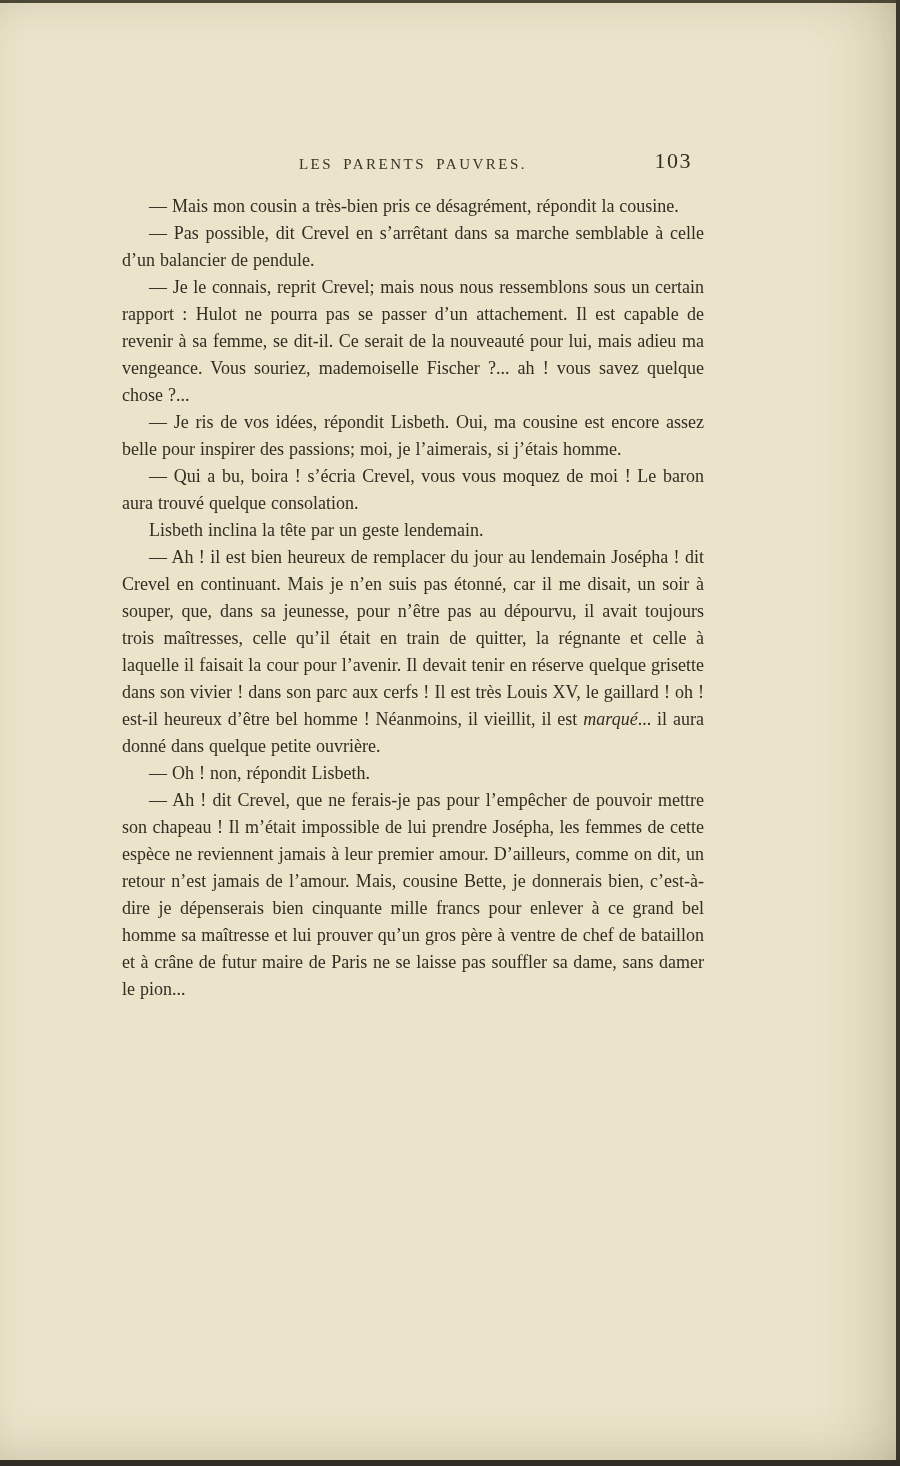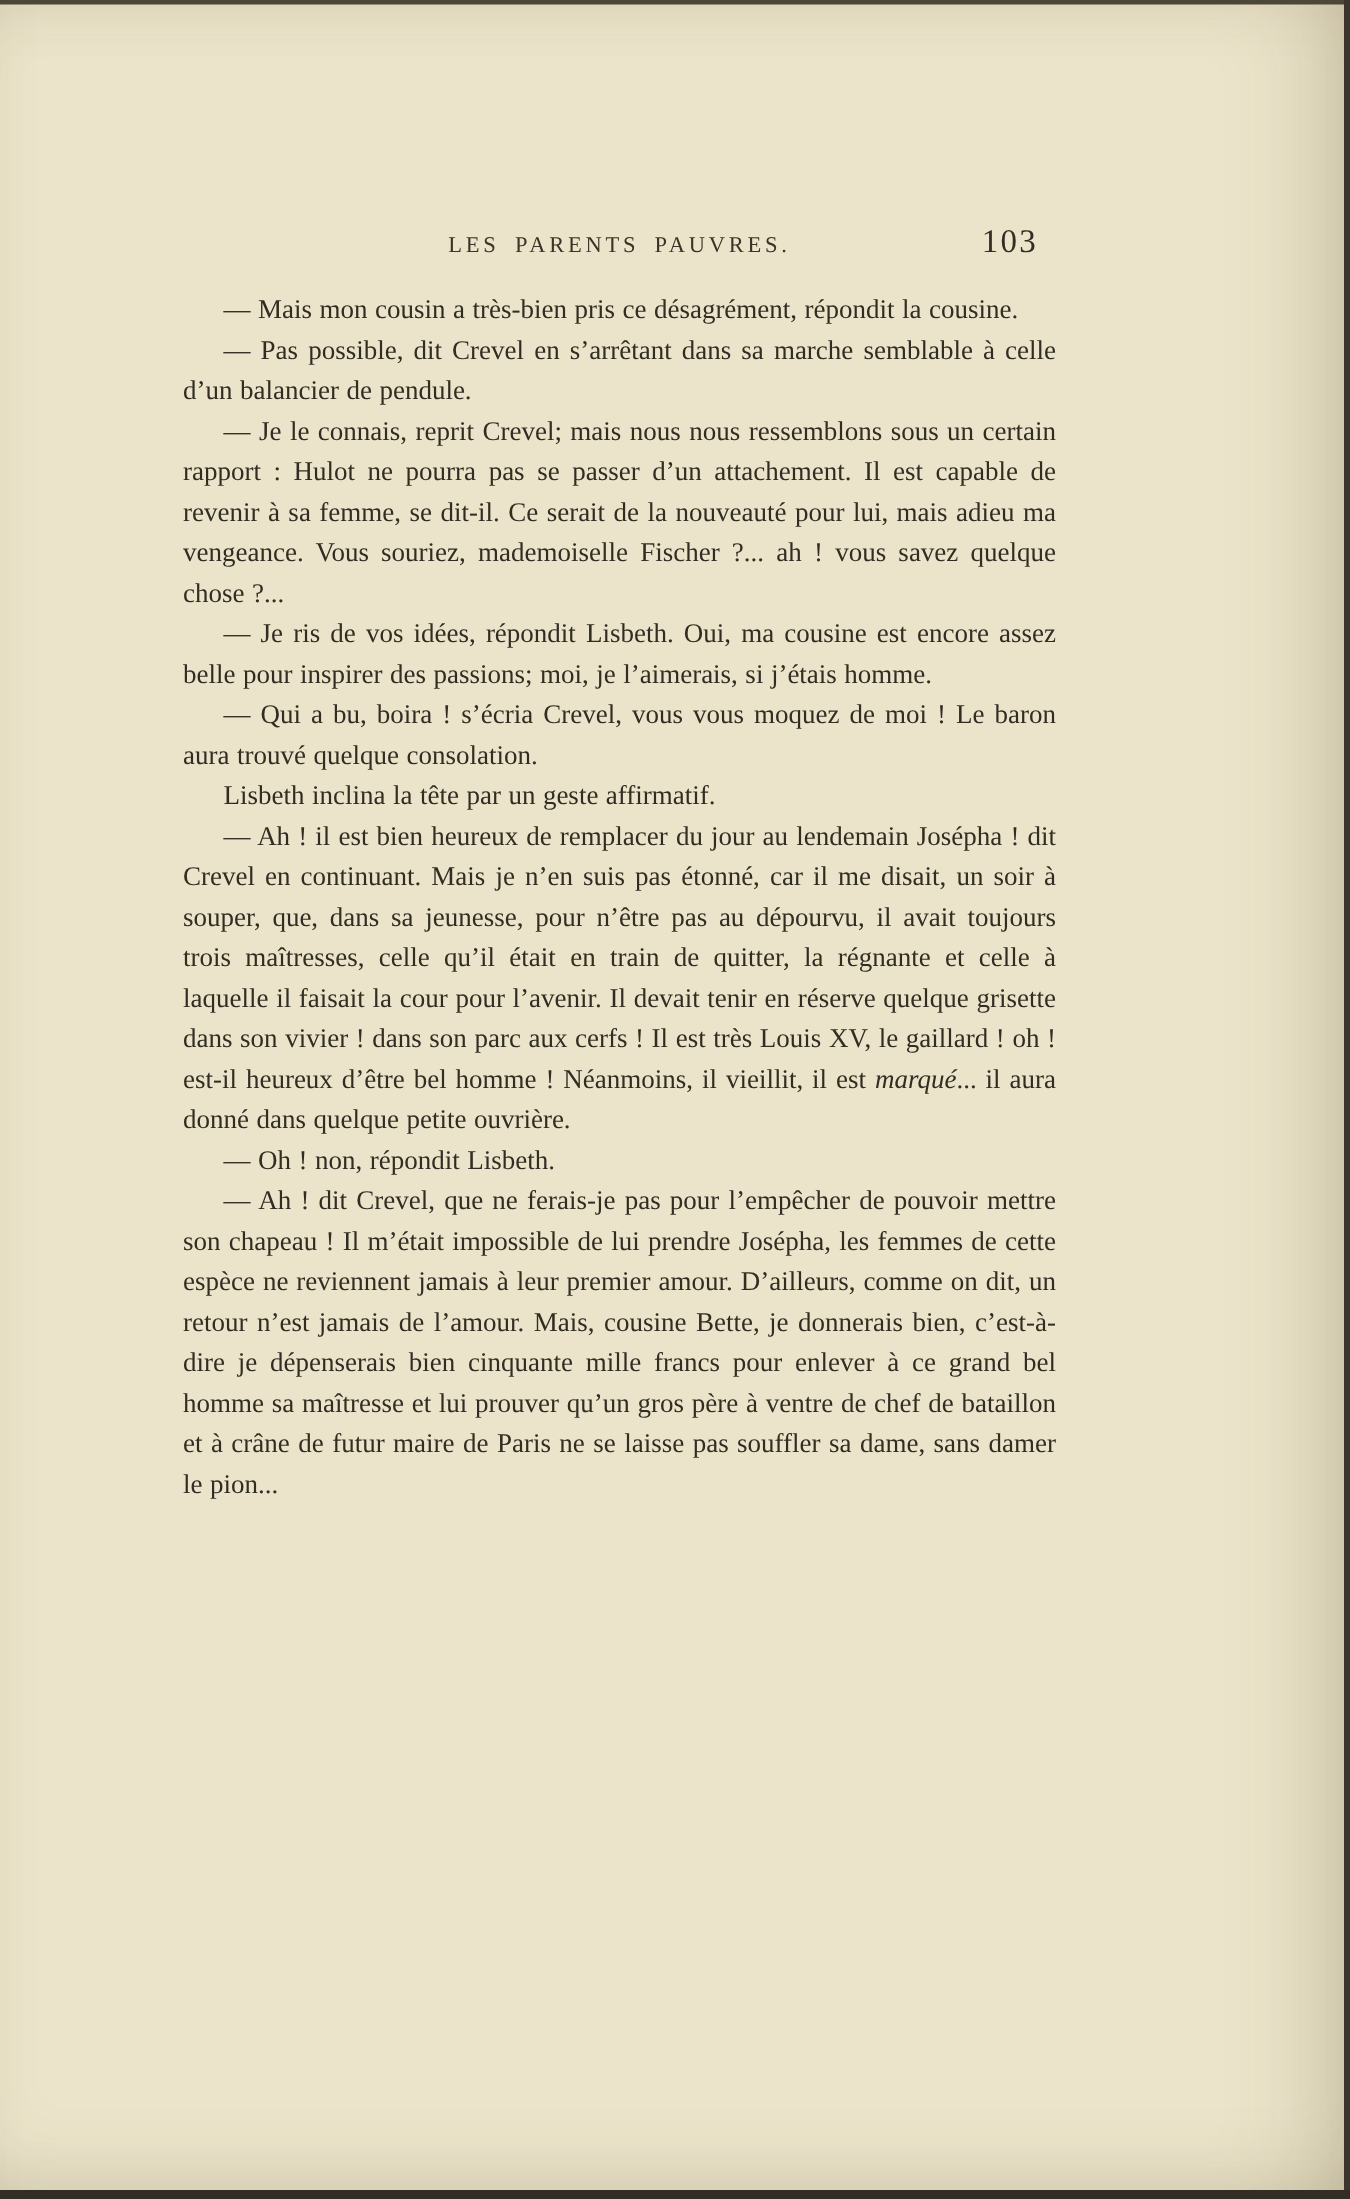--- a/index.html
+++ b/index.html
@@ -98,21 +98,21 @@
     <div class="running-header">
       <span class="header-title">LES PARENTS PAUVRES.</span>
       <span class="page-number">103</span>
     </div>
     <div class="body-text">
         <p><span>— Mais mon cousin a très-bien pris ce désagrément, répondit la cousine.</span></p>
         <p><span>— Pas possible, dit Crevel en s’arrêtant dans sa marche semblable à celle d’un balancier de pendule.</span></p>
         <p><span>— Je le connais, reprit Crevel; mais nous nous ressemblons sous un certain rapport&nbsp;: Hulot ne pourra pas se passer d’un attachement. Il est capable de revenir à sa femme, se dit-il. Ce serait de la nouveauté pour lui, mais adieu ma vengeance. Vous souriez, mademoiselle Fischer&nbsp;?... ah&nbsp;! vous savez quelque chose&nbsp;?...</span></p>
         <p><span>— Je ris de vos idées, répondit Lisbeth. Oui, ma cousine est encore assez belle pour inspirer des passions; moi, je l’aimerais, si j’étais homme.</span></p>
         <p><span>— Qui a bu, boira&nbsp;! s’écria Crevel, vous vous moquez de moi&nbsp;! Le baron aura trouvé quelque consolation.</span></p>
-        <p><span>Lisbeth inclina la tête par un geste affirmatif.</span></p>
+        <p><span>Lisbeth inclina la tête par un geste lendemain.</span></p>
         <p><span>— Ah&nbsp;! il est bien heureux de remplacer du jour au lendemain Josépha&nbsp;! dit Crevel en continuant. Mais je n’en suis pas étonné, car il me disait, un soir à souper, que, dans sa jeunesse, pour n’être pas au dépourvu, il avait toujours trois maîtresses, celle qu’il était en train de quitter, la régnante et celle à laquelle il faisait la cour pour l’avenir. Il devait tenir en réserve quelque grisette dans son vivier&nbsp;! dans son parc aux cerfs&nbsp;! Il est très Louis XV, le gaillard&nbsp;! oh&nbsp;! est-il heureux d’être bel homme&nbsp;! Néanmoins, il vieillit, il est </span><em>marqué</em><span>... il aura donné dans quelque petite ouvrière.</span></p>
         <p><span>— Oh&nbsp;! non, répondit Lisbeth.</span></p>
         <p><span>— Ah&nbsp;! dit Crevel, que ne ferais-je pas pour l’empêcher de pouvoir mettre son chapeau&nbsp;! Il m’était impossible de lui prendre Josépha, les femmes de cette espèce ne reviennent jamais à leur premier amour. D’ailleurs, comme on dit, un retour n’est jamais de l’amour. Mais, cousine Bette, je donnerais bien, c’est-à-dire je dépenserais bien cinquante mille francs pour enlever à ce grand bel homme sa maîtresse et lui prouver qu’un gros père à ventre de chef de bataillon et à crâne de futur maire de Paris ne se laisse pas souffler sa dame, sans damer le pion...</span></p>
       </div>
   </div>
   <div class="edge edge-top"></div>
   <div class="edge edge-right"></div>
   <div class="edge edge-bottom"></div>
 </div>
 

